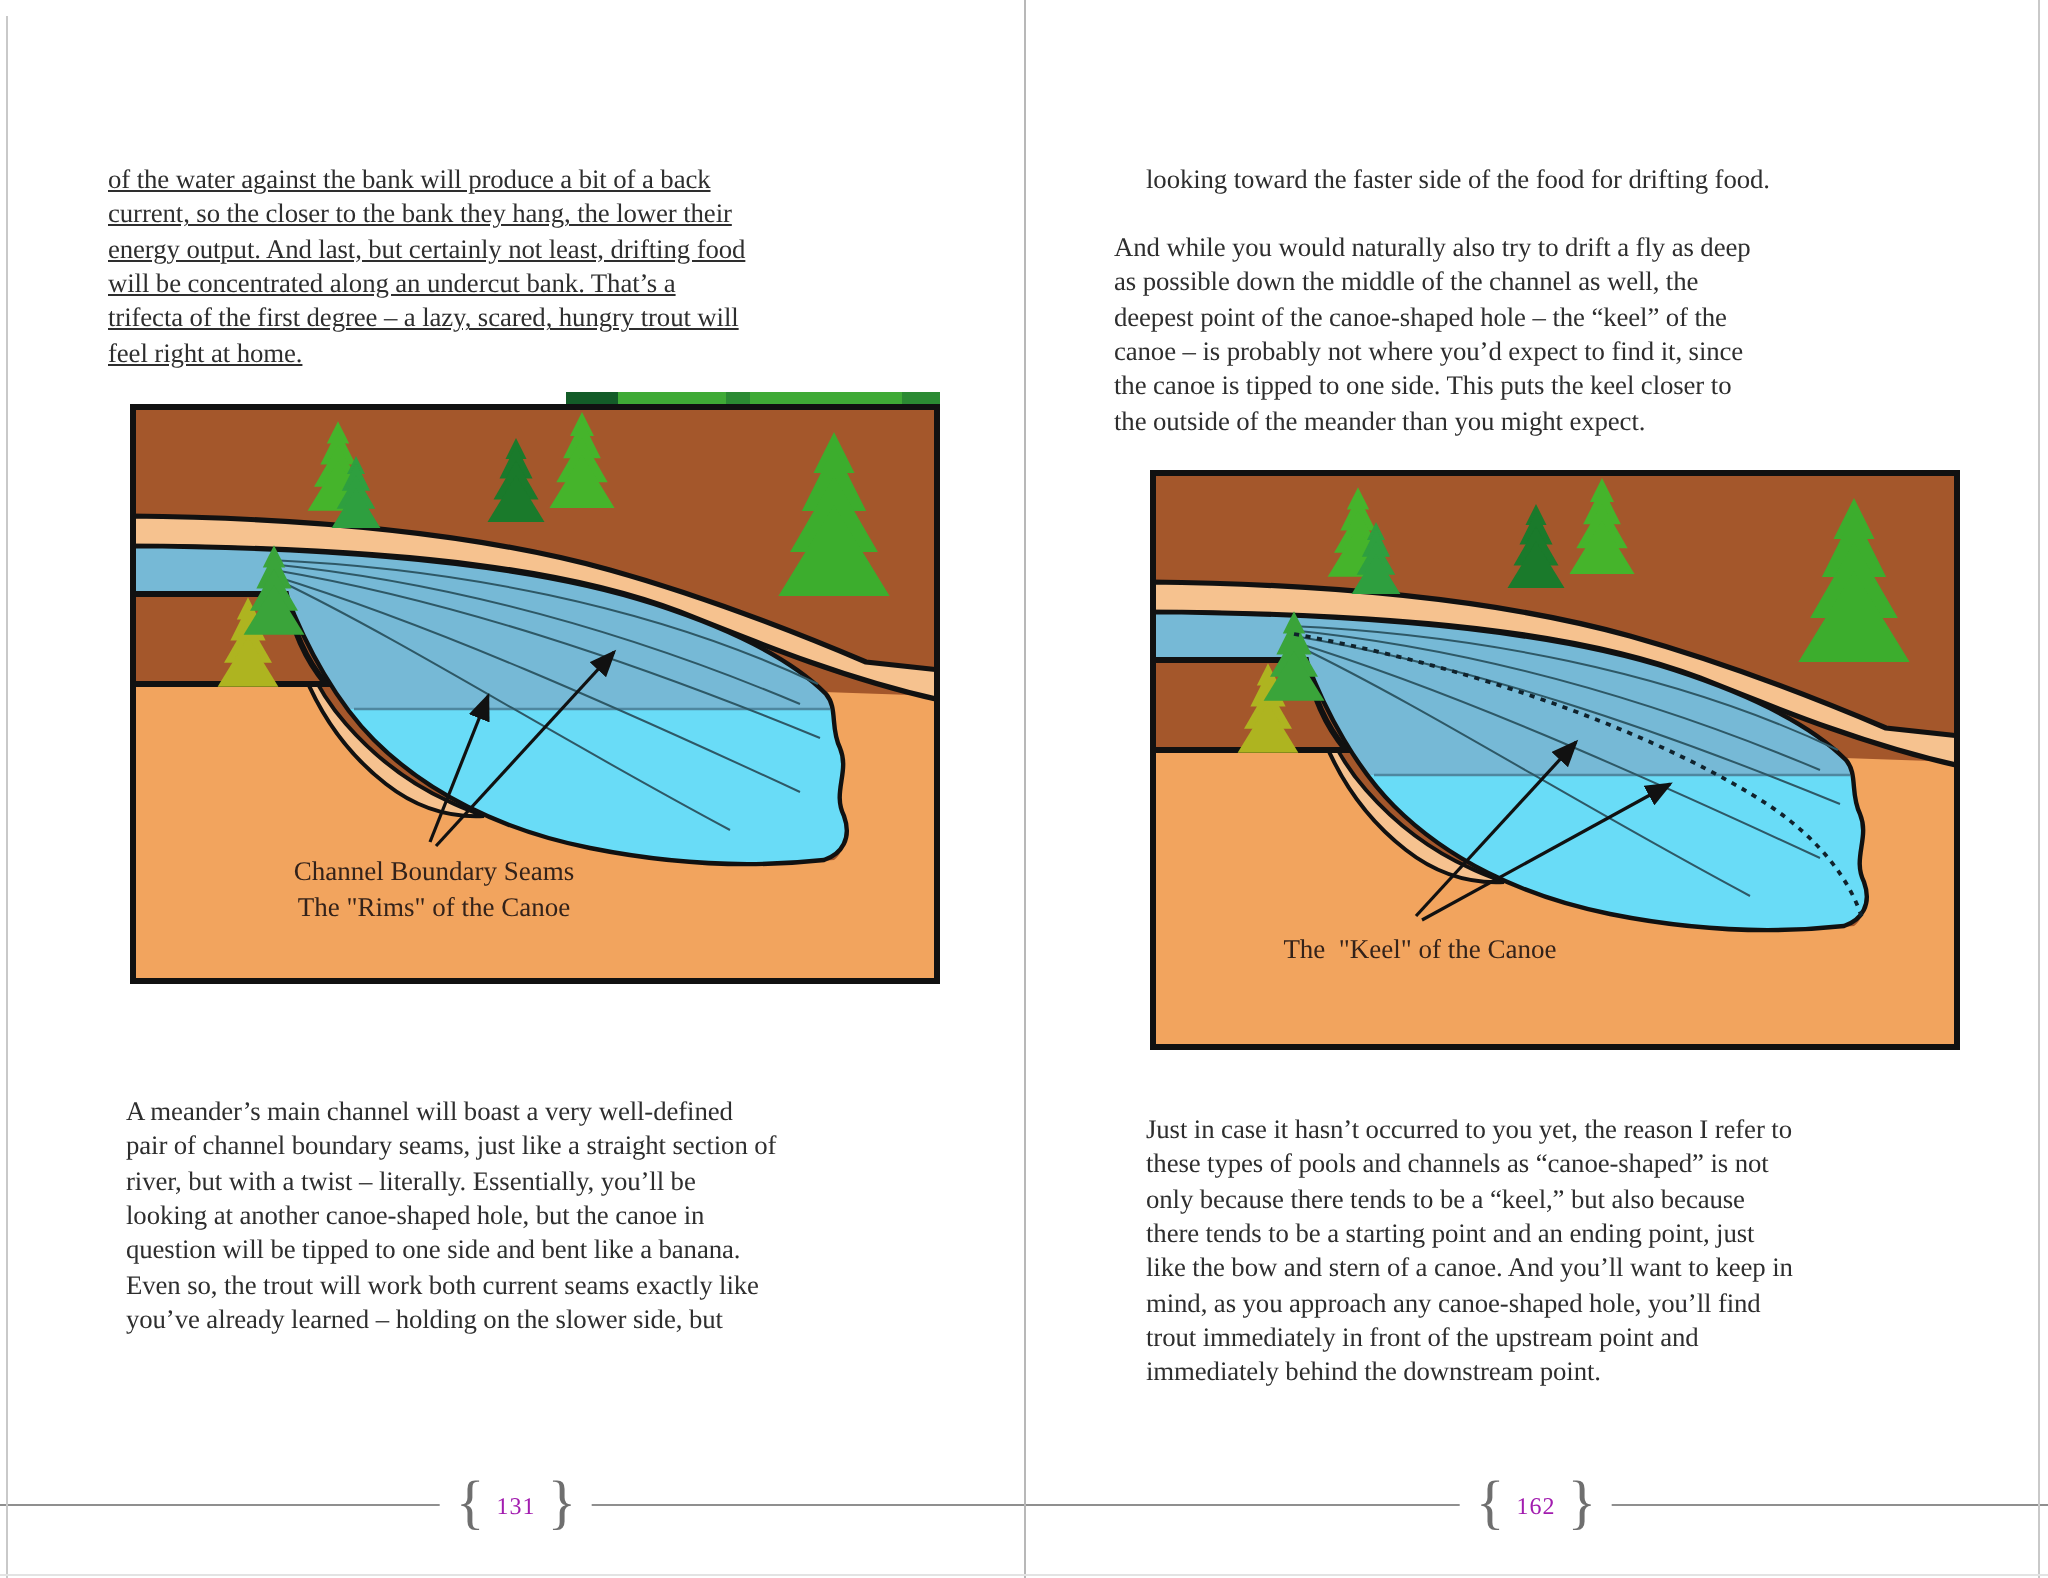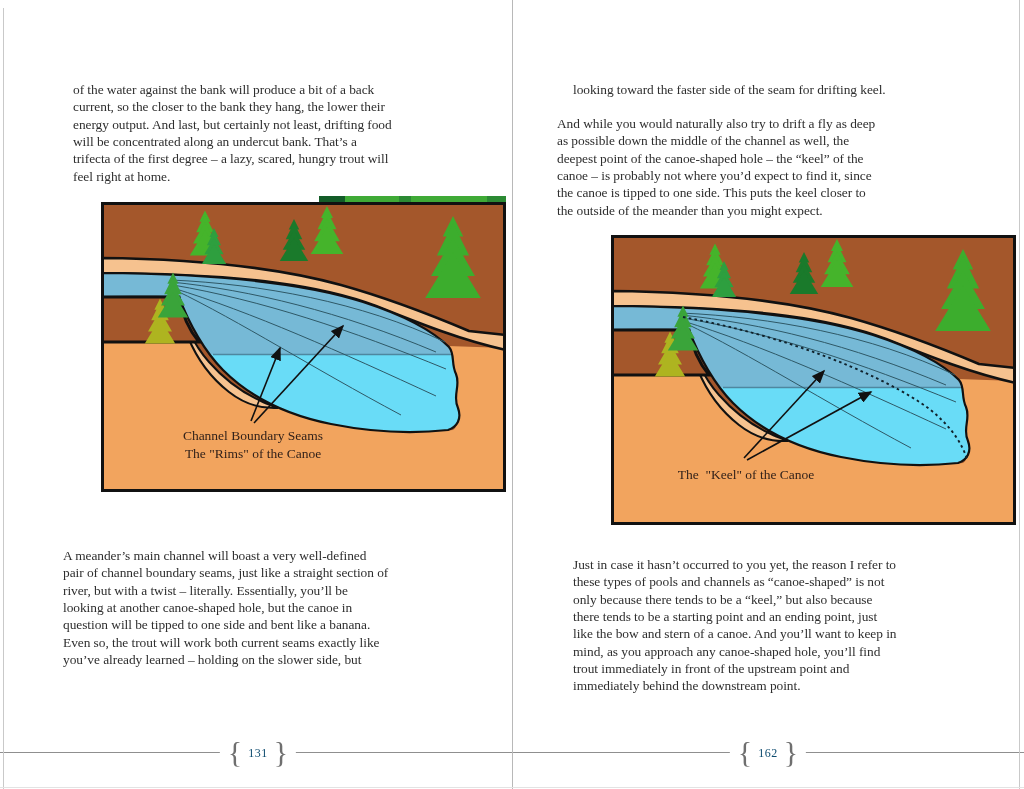--- a/index.html
+++ b/index.html
@@ -7,30 +7,30 @@
     position:relative;width:1024px;height:789px;background:#ffffff;
     font-family:"Liberation Serif", serif; color:#2e2e2e; overflow:hidden;
   }
   .edge-line{position:absolute;background:#c9c9c9;}
   .page{position:absolute;top:0;width:508px;height:789px;background:#fff;}
   .para{
     position:absolute;width:416px;
     font-size:13.4px;line-height:17.35px;letter-spacing:-0.05px;
     white-space:pre-line;color:#2e2e2e;
   }
-  .figure{position:absolute;margin-left:36px;}
+  .figure{position:absolute;}
   .figure svg{display:block;}
   .footer-rule{position:absolute;left:0;top:752px;width:1024px;border-top:1px solid #8f8f8f;}
   .page-num-ornament{
     position:absolute;top:735px;transform:translateX(-50%);
     background:#ffffff;padding:0 8px;display:flex;align-items:center;gap:6px;
     font-family:"Liberation Serif", serif;
   }
   .page-num-ornament .brace{font-size:30px;color:#6f6f6f;font-weight:400;line-height:34px;}
-  .page-num-ornament .num{font-size:12px;color:#0c4a6e;letter-spacing:0.5px;padding-top:2px;}
+  .page-num-ornament .num{font-size:12px;color:#a21caf;letter-spacing:0.5px;padding-top:2px;}
   .fig-caption-text{font-family:"Liberation Serif", serif;font-size:13.5px;fill:#33221a;}
 </style>
 </head>
 <body>
 
 <div id="canvas">
 
   <svg width="0" height="0" style="position:absolute" aria-hidden="true">
     <defs>
       <symbol id="pine" viewBox="0 0 40 56">
@@ -78,21 +78,21 @@
         <use href="#pine" x="178" y="16" width="30" height="44" fill="#1A7A2B"></use>
         <use href="#pine" x="198" y="4" width="56" height="48" fill="#45B42B"></use>
         <use href="#pine" x="320" y="14" width="64" height="82" fill="#3CAD2D"></use>
         <use href="#pine" x="43" y="96" width="32" height="46" fill="#AEB420"></use>
         <use href="#pine" x="56" y="70" width="32" height="46" fill="#3AA43A"></use>
       </g>
     </defs>
   </svg>
 
   <div class="page" style="left:4px;">
-    <div class="para" style="left:69px;top:81px;">of the water against the bank will produce a bit of a back
+    <div class="para" style="left:50px;top:81px;text-decoration:underline;">of the water against the bank will produce a bit of a back
 current, so the closer to the bank they hang, the lower their
 energy output. And last, but certainly not least, drifting food
 will be concentrated along an undercut bank. That’s a
 trifecta of the first degree – a lazy, scared, hungry trout will
 feel right at home.</div>
 
     <div class="figure" style="left:61px;top:196px;">
       <svg width="405" height="296" viewBox="0 -6 405 296">
         <g>
           <use href="#scene"></use>
@@ -118,21 +118,21 @@
     <div class="para" style="left:59px;top:547px;">A meander’s main channel will boast a very well-defined
 pair of channel boundary seams, just like a straight section of
 river, but with a twist – literally. Essentially, you’ll be
 looking at another canoe-shaped hole, but the canoe in
 question will be tipped to one side and bent like a banana.
 Even so, the trout will work both current seams exactly like
 you’ve already learned – holding on the slower side, but</div>
   </div>
 
   <div class="page" style="left:512px;">
-    <div class="para" style="left:61px;top:81px;">looking toward the faster side of the seam for drifting keel.</div>
+    <div class="para" style="left:61px;top:81px;">looking toward the faster side of the food for drifting food.</div>
     <div class="para" style="left:45px;top:115px;">And while you would naturally also try to drift a fly as deep
 as possible down the middle of the channel as well, the
 deepest point of the canoe-shaped hole – the “keel” of the
 canoe – is probably not where you’d expect to find it, since
 the canoe is tipped to one side. This puts the keel closer to
 the outside of the meander than you might expect.</div>
 
     <div class="figure" style="left:63px;top:235px;">
       <svg width="405" height="290" viewBox="0 0 405 290">
         <g>

